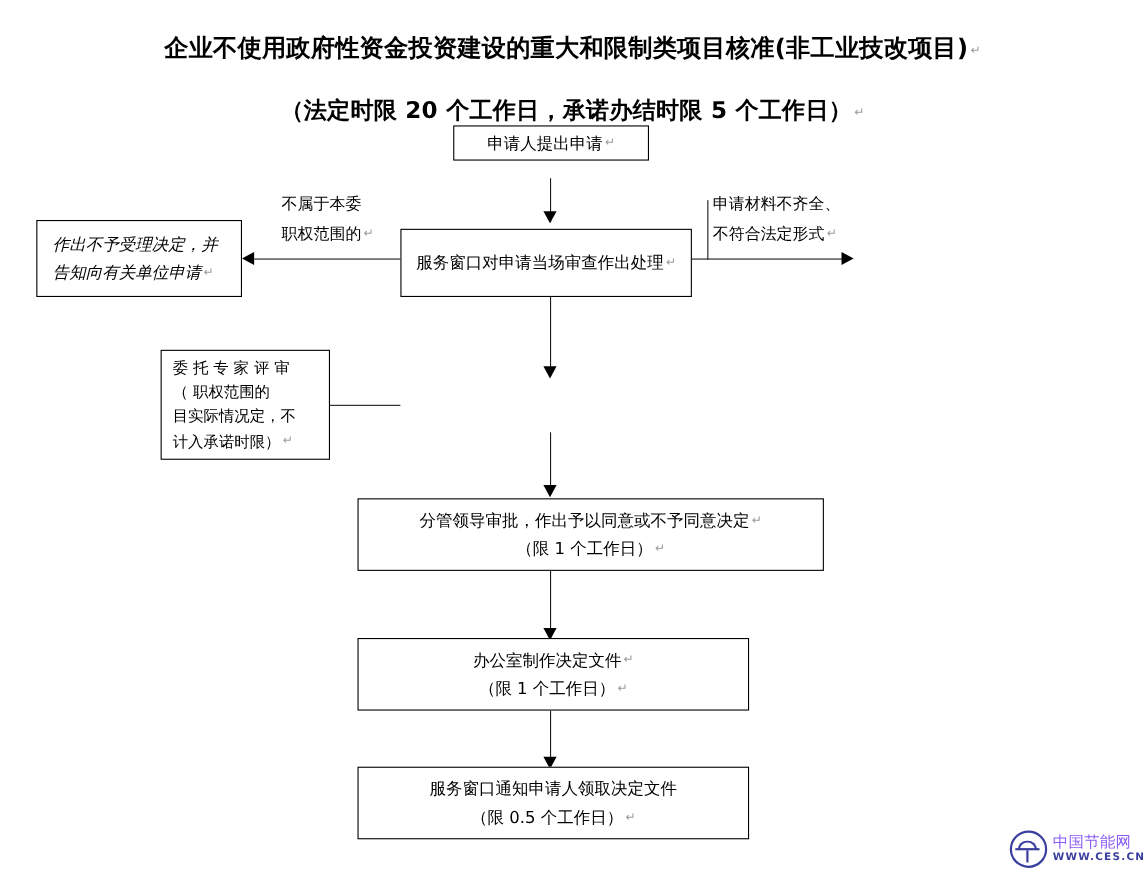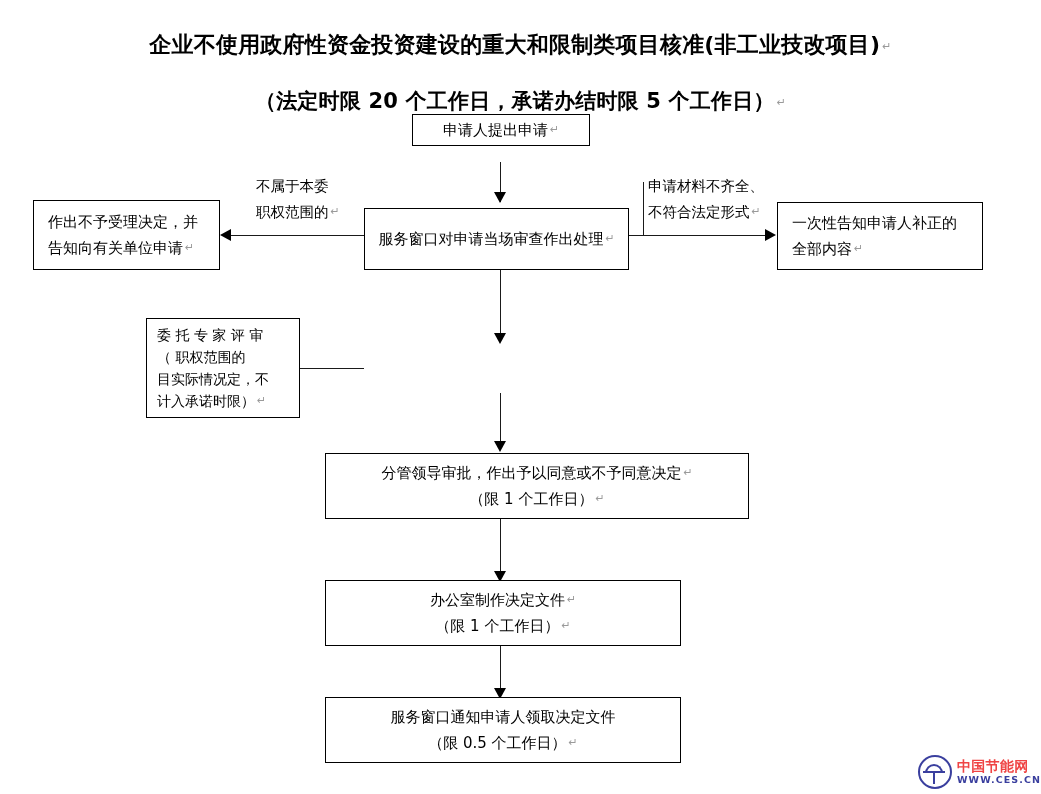--- a/index.html
+++ b/index.html
@@ -158,22 +158,22 @@
     width: 2.4px;
     height: 11px;
     background: #3a3f9e;
   }
   .wm-text {
     margin-left: 5px;
     line-height: 1.05;
   }
   .wm-cn {
     font-size: 14px;
-    font-weight: bold;
-    color: #ef4444;
+    font-weight: normal;
+    color: #8b5cf6;
     letter-spacing: 0.3px;
     white-space: nowrap;
   }
   .wm-url {
     font-size: 9.5px;
     font-weight: bold;
     color: #3a3f9e;
     letter-spacing: 1.1px;
     white-space: nowrap;
     margin-top: 1px;
@@ -193,37 +193,33 @@
     <span class="ln"><span>申请人提出申请</span><span class="pm">↵</span></span>
   </div>
 
   <div class="vline" style="left:500px; top:162px; height:40px;"></div>
   <div class="arrow-down" style="left:494px; top:192px;"></div>
 
   <div class="box center-text" style="left:364px; top:208px; width:265px; height:62px;">
     <span class="ln"><span>服务窗口对申请当场审查作出处理</span><span class="pm">↵</span></span>
   </div>
 
-  <div class="box pad-left" style="left:33px; top:200px; width:187px; height:70px;">
+  <div class="box pad-left" style="left:33px; top:200px; width:187px; height:70px;font-style:italic;">
     <span class="ln">作出不予受理决定，并</span>
     <span class="ln"><span>告知向有关单位申请</span><span class="pm">↵</span></span>
   </div>
 
   <div class="hline" style="left:231px; top:235px; width:133px;"></div>
   <div class="arrow-left" style="left:220px; top:229px;"></div>
 
   <div class="edge-label" style="left:256px; top:174px;">
     <span class="ln">不属于本委</span>
     <span class="ln"><span>职权范围的</span><span class="pm">↵</span></span>
   </div>
 
-  <div class="box pad-left" style="left:777px; top:202px; width:206px; height:68px;">
-    <span class="ln">一次性告知申请人补正的</span>
-    <span class="ln"><span>全部内容</span><span class="pm">↵</span></span>
-  </div>
 
   <div class="hline" style="left:629px; top:235px; width:137px;"></div>
   <div class="arrow-right" style="left:765px; top:229px;"></div>
   <div class="vline" style="left:643px; top:182px; height:54px;"></div>
 
   <div class="edge-label" style="left:648px; top:174px;">
     <span class="ln">申请材料不齐全、</span>
     <span class="ln"><span>不符合法定形式</span><span class="pm">↵</span></span>
   </div>
 

